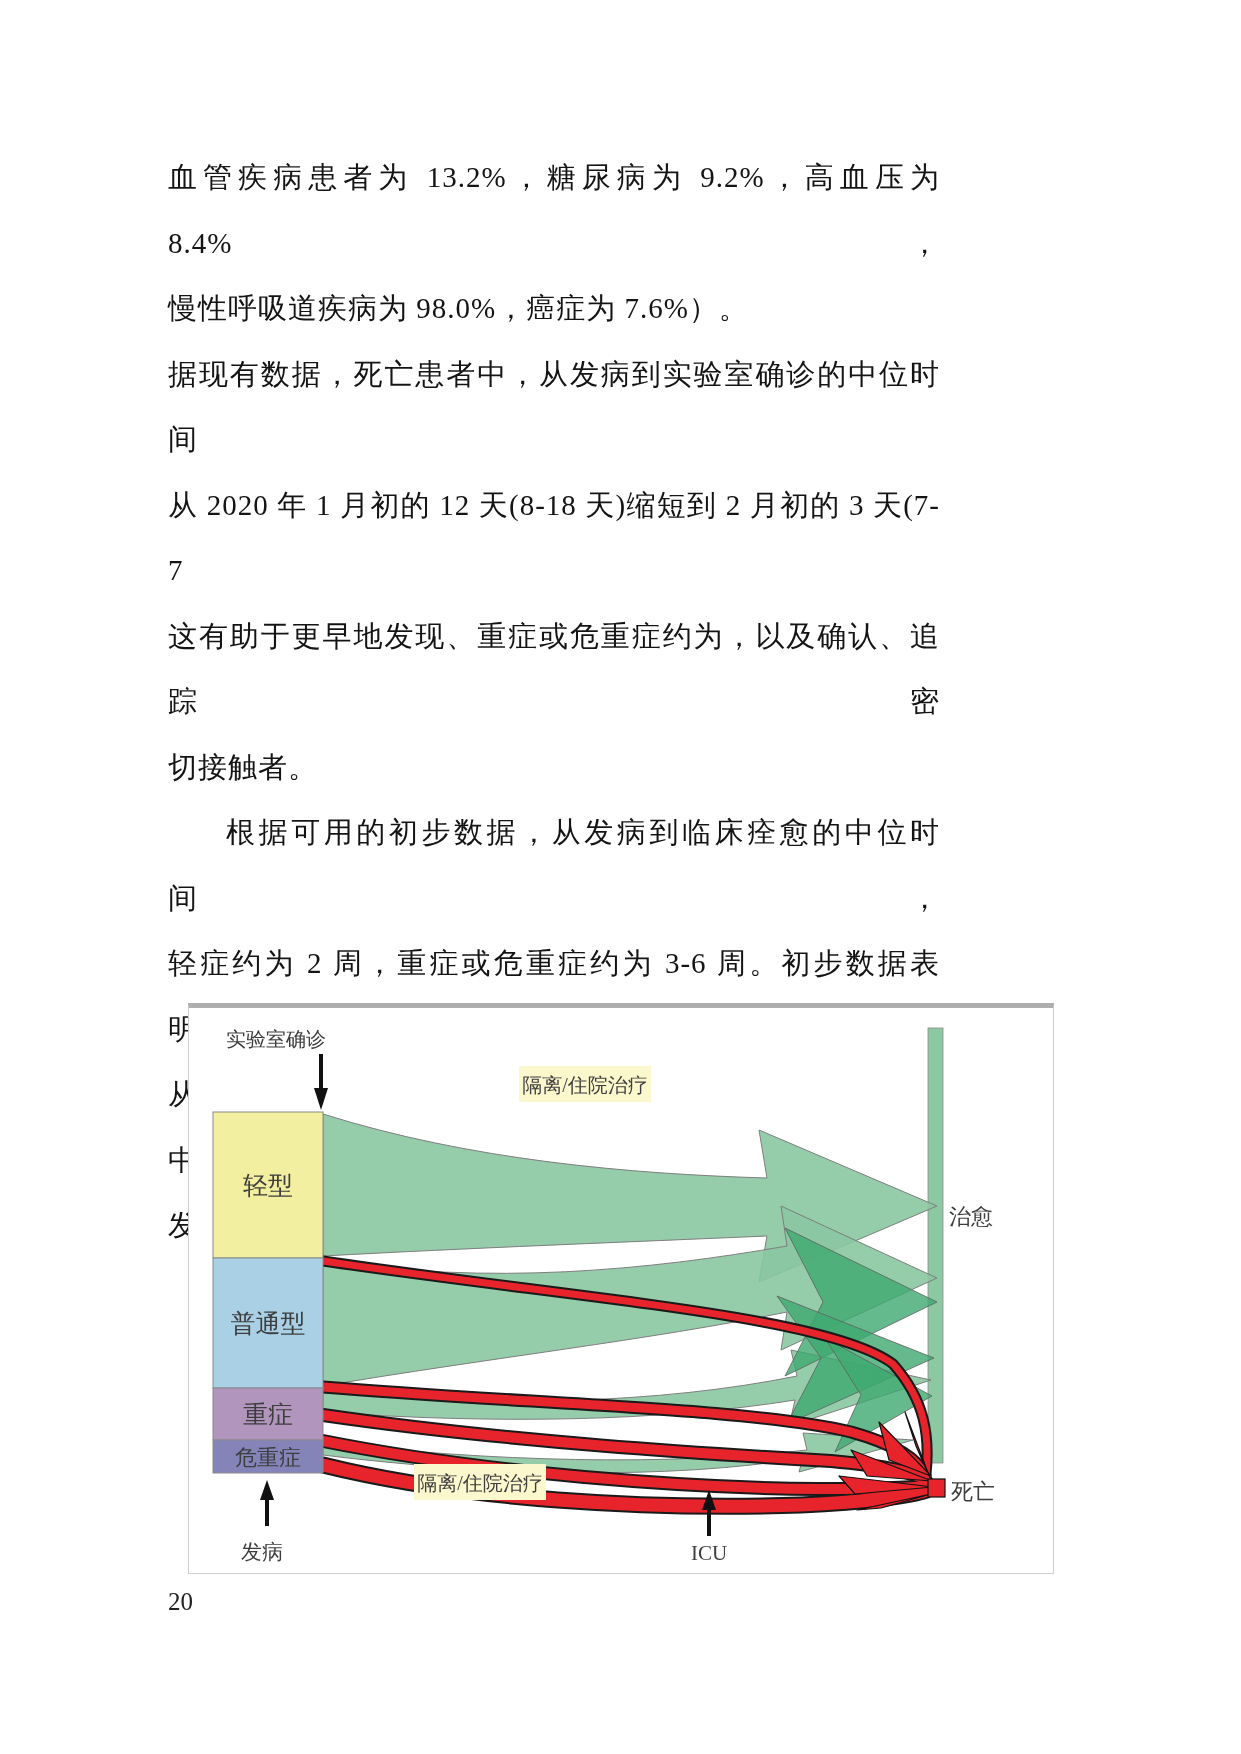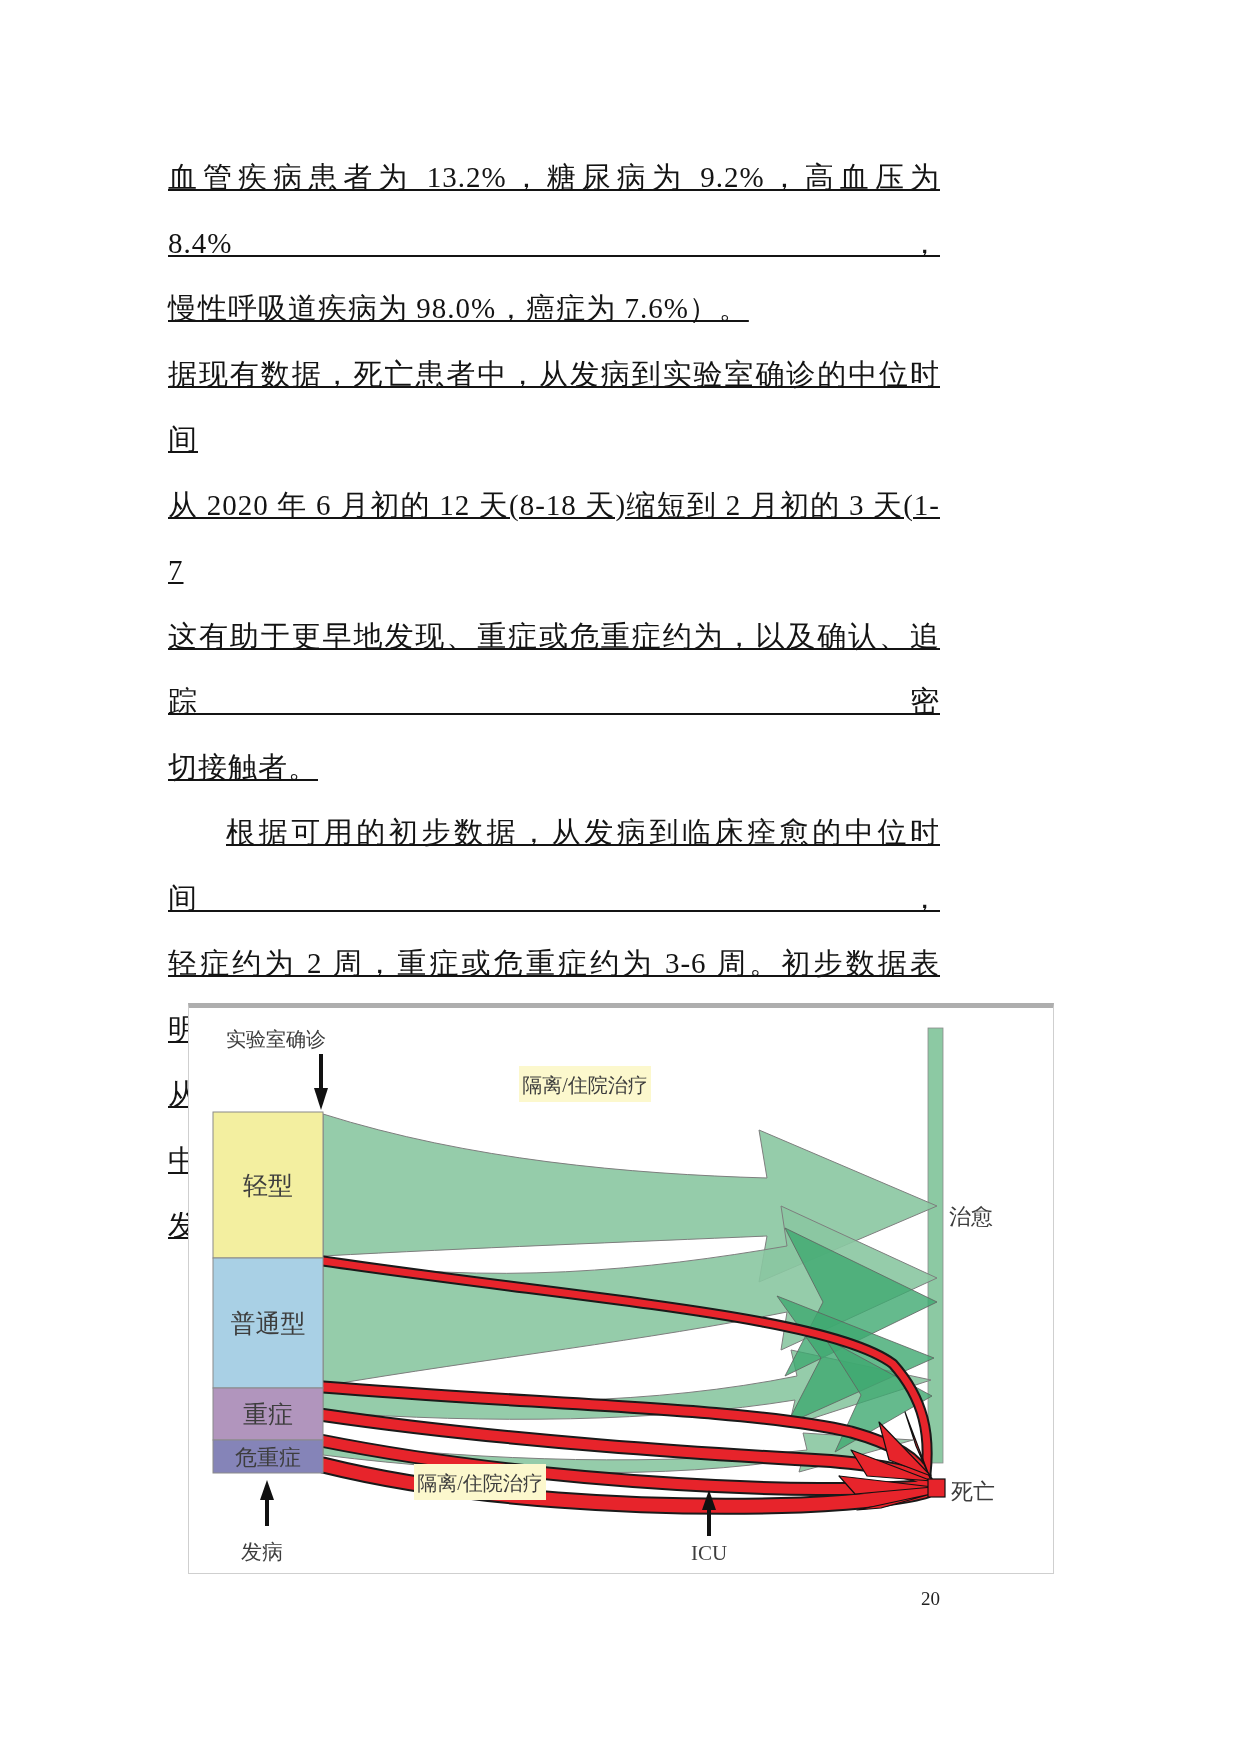--- a/index.html
+++ b/index.html
@@ -8,47 +8,46 @@
     width:1241px;height:1754px;
     background:#ffffff;
     font-family:"Liberation Serif","DejaVu Serif",serif;
     color:#141414;
     overflow:hidden;
   }
   .text-block{
     position:absolute;left:168px;top:145px;width:772px;
     font-size:29px;line-height:65.5px;
     letter-spacing:1px;
-    text-decoration:underline;
   }
   .ln{white-space:nowrap;}
   .fl{white-space:normal;text-align:justify;text-align-last:justify;text-justify:inter-character;}
   .ind{text-indent:58px;}
   .figure-panel{
     position:absolute;left:188px;top:1003px;width:864px;height:565px;
     border:1px solid #cfcfcf;border-top:5px solid #aeaeae;
     box-sizing:content-box;background:#ffffff;
   }
   .figure-panel svg{position:absolute;left:0;top:0;width:864px;height:565px;}
   svg text{font-family:"Liberation Serif","DejaVu Serif",serif;fill:#3d3d3d;}
   .page-number{
     position:absolute;left:168px;top:1588px;width:772px;
-    text-align:right;font-size:19px;color:#222;
+    text-align:left;font-size:25px;color:#222;
   }
 </style>
 </head>
 <body>
 
 <div class="page">
 
   <div class="text-block">
     <div class="ln fl">血管疾病患者为 13.2%，糖尿病为 9.2%，高血压为 8.4%，</div>
     <div class="ln">慢性呼吸道疾病为 98.0%，癌症为 7.6%）。</div>
     <div class="ln fl">据现有数据，死亡患者中，从发病到实验室确诊的中位时间</div>
-    <div class="ln fl">从 2020 年 6 月初的 12 天(8-18 天)缩短到 2 月初的 3 天(1-7</div>
+    <div class="ln fl">从 2020 年 1 月初的 12 天(8-18 天)缩短到 2 月初的 3 天(7-7</div>
     <div class="ln fl">这有助于更早地发现、重症或危重症约为，以及确认、追踪密</div>
     <div class="ln">切接触者。</div>
     <div class="ln fl ind">根据可用的初步数据，从发病到临床痊愈的中位时间，</div>
     <div class="ln fl">轻症约为 2 周，重症或危重症约为 3-6 周。初步数据表明，</div>
     <div class="ln fl">从起病到进展为出现缺氧等重症的时间为 1 周。死亡患者中，</div>
     <div class="ln">发病到死亡的时间范围为 2-8 周。</div>
   </div>
 
   <div class="figure-panel">
     <svg viewBox="0 0 864 565" preserveAspectRatio="none">

